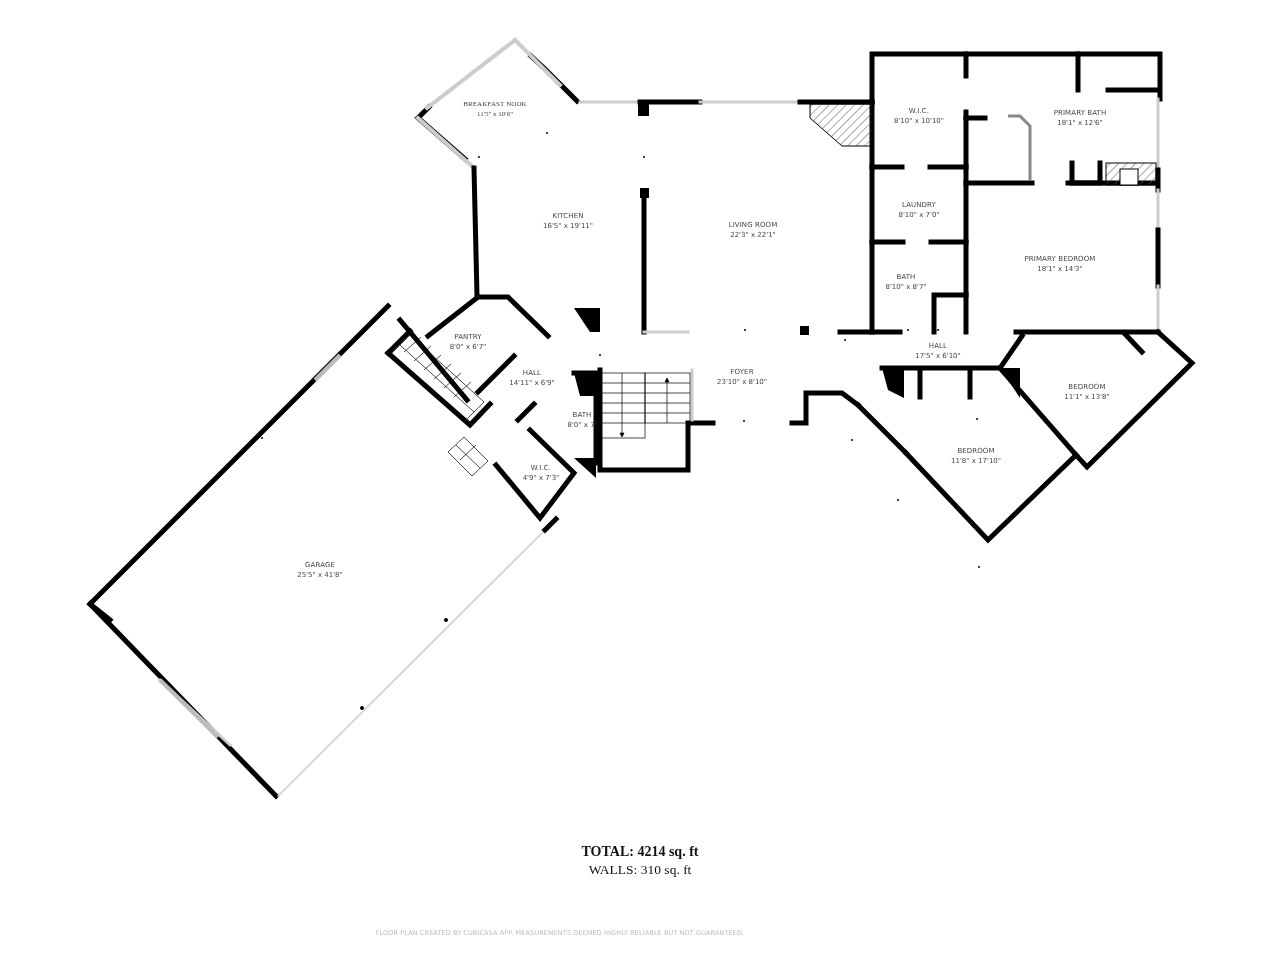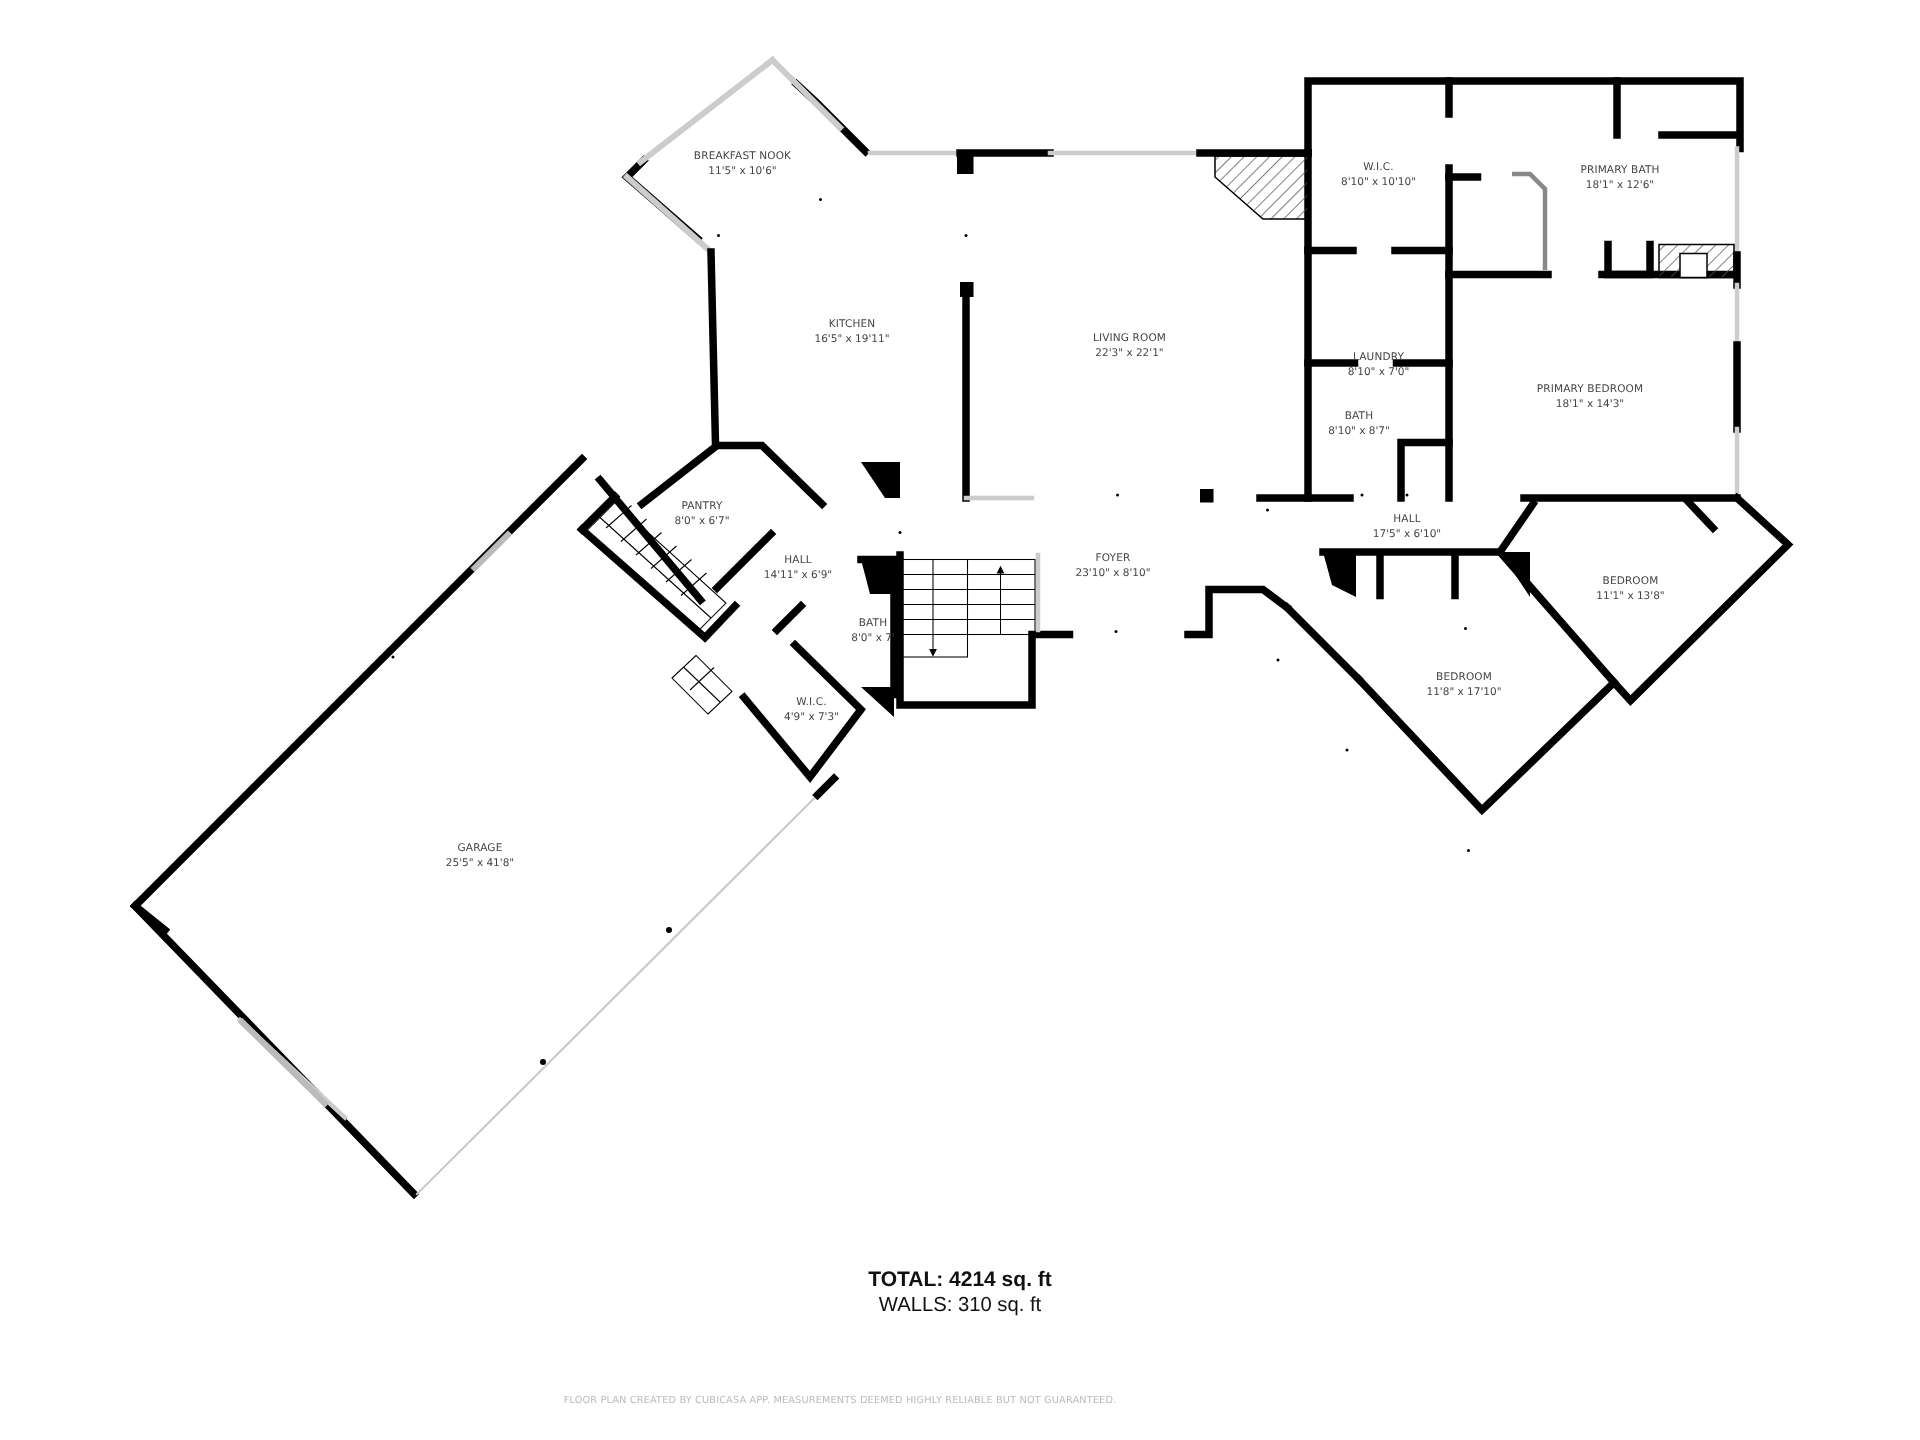--- a/index.html
+++ b/index.html
@@ -1,21 +1,21 @@
 <!DOCTYPE html>
 <html><head>
   <meta charset="utf-8">
   <style>
     html, body { margin: 0; padding: 0; background: #ffffff; }
     body { width: 1280px; height: 960px; position: relative; overflow: hidden; font-family: "Liberation Sans", sans-serif; }
     #plan { position: absolute; left: 0; top: 0; width: 1280px; height: 960px; }
     .room-label { position: absolute; transform: translate(-50%, -50%); text-align: center; color: #444; font-family: "DejaVu Sans", sans-serif; font-size: 7px; line-height: 10px; white-space: nowrap; pointer-events: none; }
     .room-label .name { display: block; letter-spacing: 0.1px; }
     .room-label .dims { display: block; }
-    #summary { position: absolute; left: 0; top: 843px; width: 1280px; text-align: center; color: #111; font-family: Liberation Sans, sans-serif; }
+    #summary { position: absolute; left: 0; top: 843px; width: 1280px; text-align: center; color: #111; font-family: Liberation Serif, serif; }
     #summary .total { font-size: 14px; font-weight: bold; line-height: 18px; }
     #summary .line { font-size: 13.5px; line-height: 18px; }
     #disclaimer { position: absolute; left: 0; top: 929px; width: 1120px; text-align: center; color: #bbb; font-family: "DejaVu Sans", sans-serif; font-size: 6.5px; letter-spacing: 0.1px; }
   </style>
 </head>
 <body>
 
 <svg id="plan" viewBox="0 0 1280 960" xmlns="http://www.w3.org/2000/svg">
   <defs>
     <pattern id="hatch" patternUnits="userSpaceOnUse" width="6" height="6" patternTransform="rotate(45)">
@@ -169,41 +169,41 @@
       <circle cx="446" cy="620" r="2"></circle>
       <circle cx="362" cy="708" r="2"></circle>
   </g>
 
   <g stroke="#bbb" stroke-width="4">
     <line x1="315" y1="380" x2="340" y2="355"></line>
     <line x1="160" y1="680" x2="218" y2="737"></line>
   </g>
 </svg>
 
-<div class="room-label" style="left:495px;top:109px;">
+<div class="room-label" style="left:495px;top:109px;font-family:Liberation Serif, serif;">
   <span class="name">BREAKFAST NOOK</span>
   <span class="dims">11'5" x 10'6"</span>
 </div>
 <div class="room-label" style="left:568px;top:221px;">
   <span class="name">KITCHEN</span>
   <span class="dims">16'5" x 19'11"</span>
 </div>
 <div class="room-label" style="left:753px;top:230px;">
   <span class="name">LIVING ROOM</span>
   <span class="dims">22'3" x 22'1"</span>
 </div>
 <div class="room-label" style="left:919px;top:116px;">
   <span class="name">W.I.C.</span>
   <span class="dims">8'10" x 10'10"</span>
 </div>
 <div class="room-label" style="left:1080px;top:118px;">
   <span class="name">PRIMARY BATH</span>
   <span class="dims">18'1" x 12'6"</span>
 </div>
-<div class="room-label" style="left:919px;top:210px;margin-top:33px;">
+<div class="room-label" style="left:919px;top:210px;">
   <span class="name">LAUNDRY</span>
   <span class="dims">8'10" x 7'0"</span>
 </div>
 <div class="room-label" style="left:906px;top:282px;">
   <span class="name">BATH</span>
   <span class="dims">8'10" x 8'7"</span>
 </div>
 <div class="room-label" style="left:1060px;top:264px;">
   <span class="name">PRIMARY BEDROOM</span>
   <span class="dims">18'1" x 14'3"</span>

